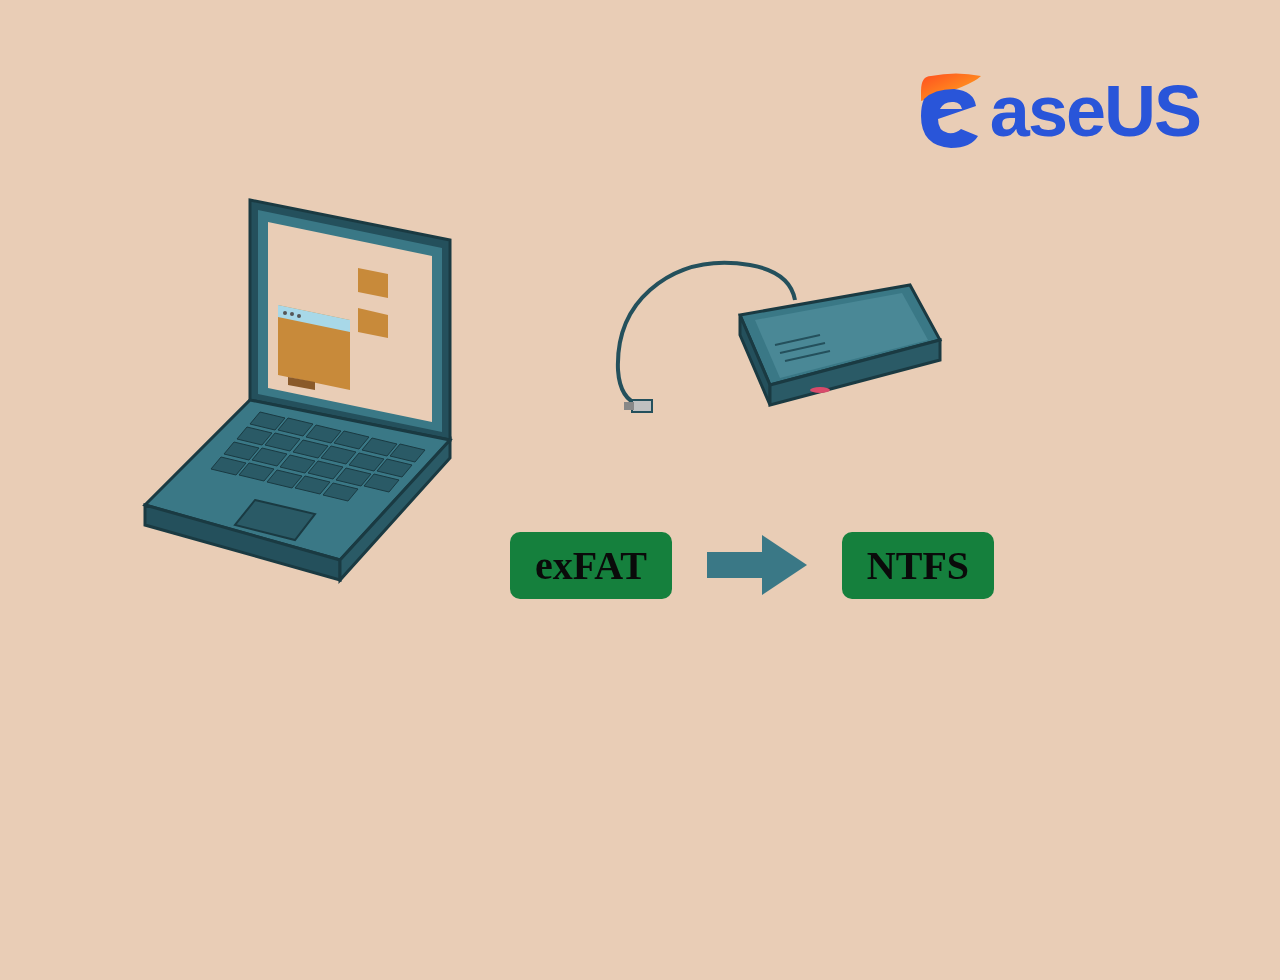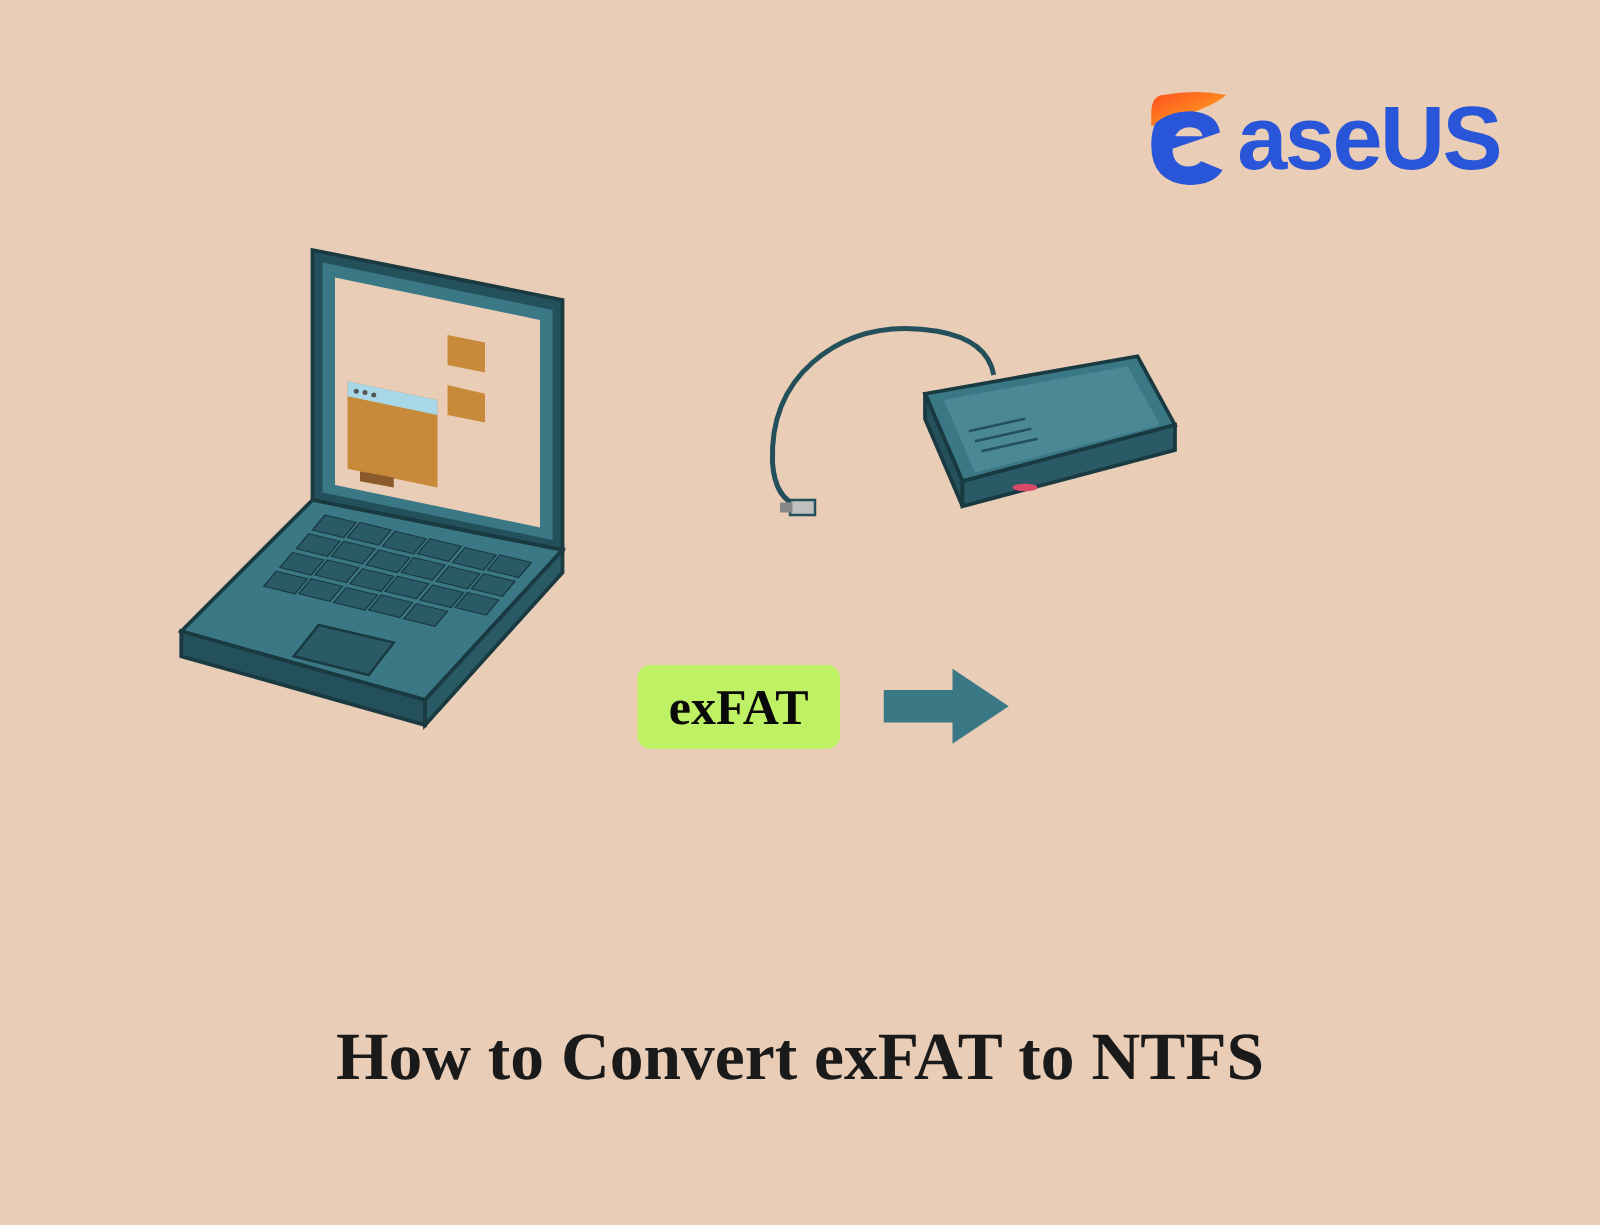--- a/index.html
+++ b/index.html
@@ -42,21 +42,21 @@
 }
 .badges {
   position: absolute;
   top: 530px;
   left: 510px;
   display: flex;
   align-items: center;
   gap: 30px;
 }
 .badge {
-  background: #bef264;
+  background: #15803d;
   border-radius: 10px;
   padding: 10px 25px;
   font-size: 40px;
   font-weight: 700;
   color: #0a0a0a;
   font-family: Georgia, serif;
 }
 .arrow {
   width: 110px;
   height: 70px;
@@ -165,17 +165,17 @@
 
     <ellipse cx="210" cy="140" rx="10" ry="3" fill="#d94a6a"></ellipse>
   </svg>
 </div>
 
 <div class="badges">
   <div class="badge">exFAT</div>
   <svg class="arrow" width="110" height="70" viewBox="0 0 110 70">
     <path d="M 5 22 L 60 22 L 60 5 L 105 35 L 60 65 L 60 48 L 5 48 Z" fill="#3a7886"></path>
   </svg>
+  <div class="badge">NTFS</div>
 </div>
 
 <div class="title">
-  <div>How to Convert exFAT to NTFS</div>
 </div>
 
 </body></html>

